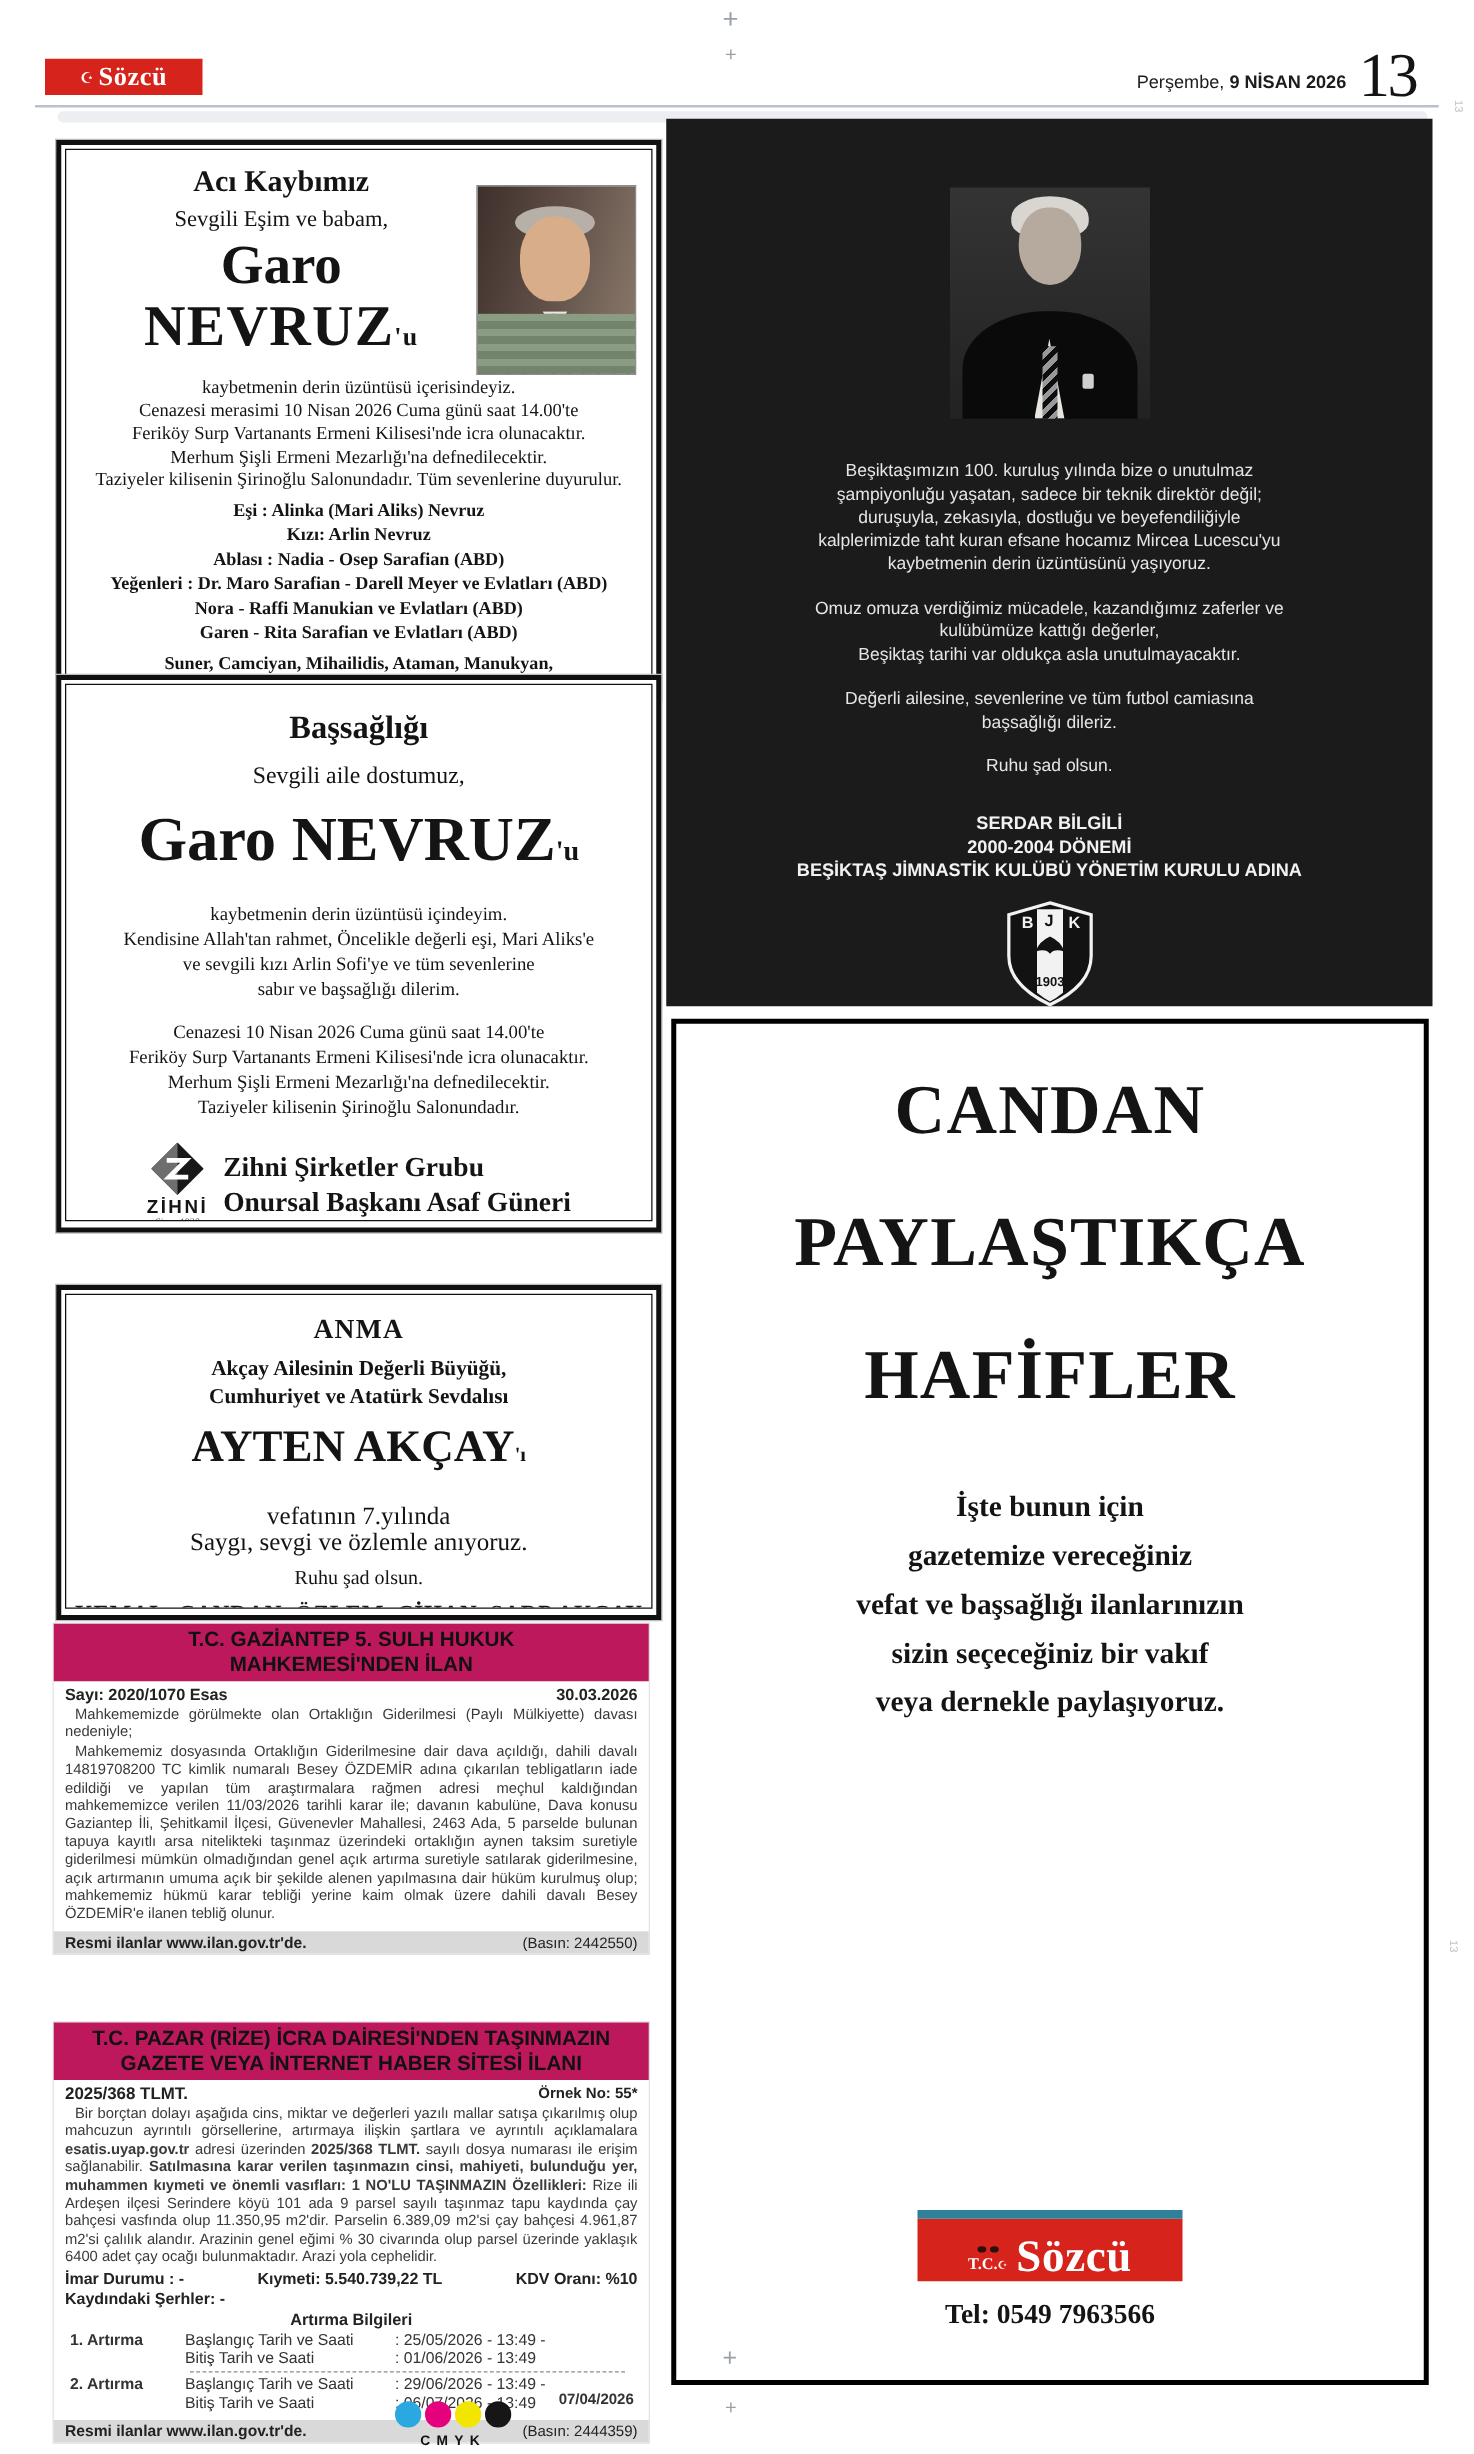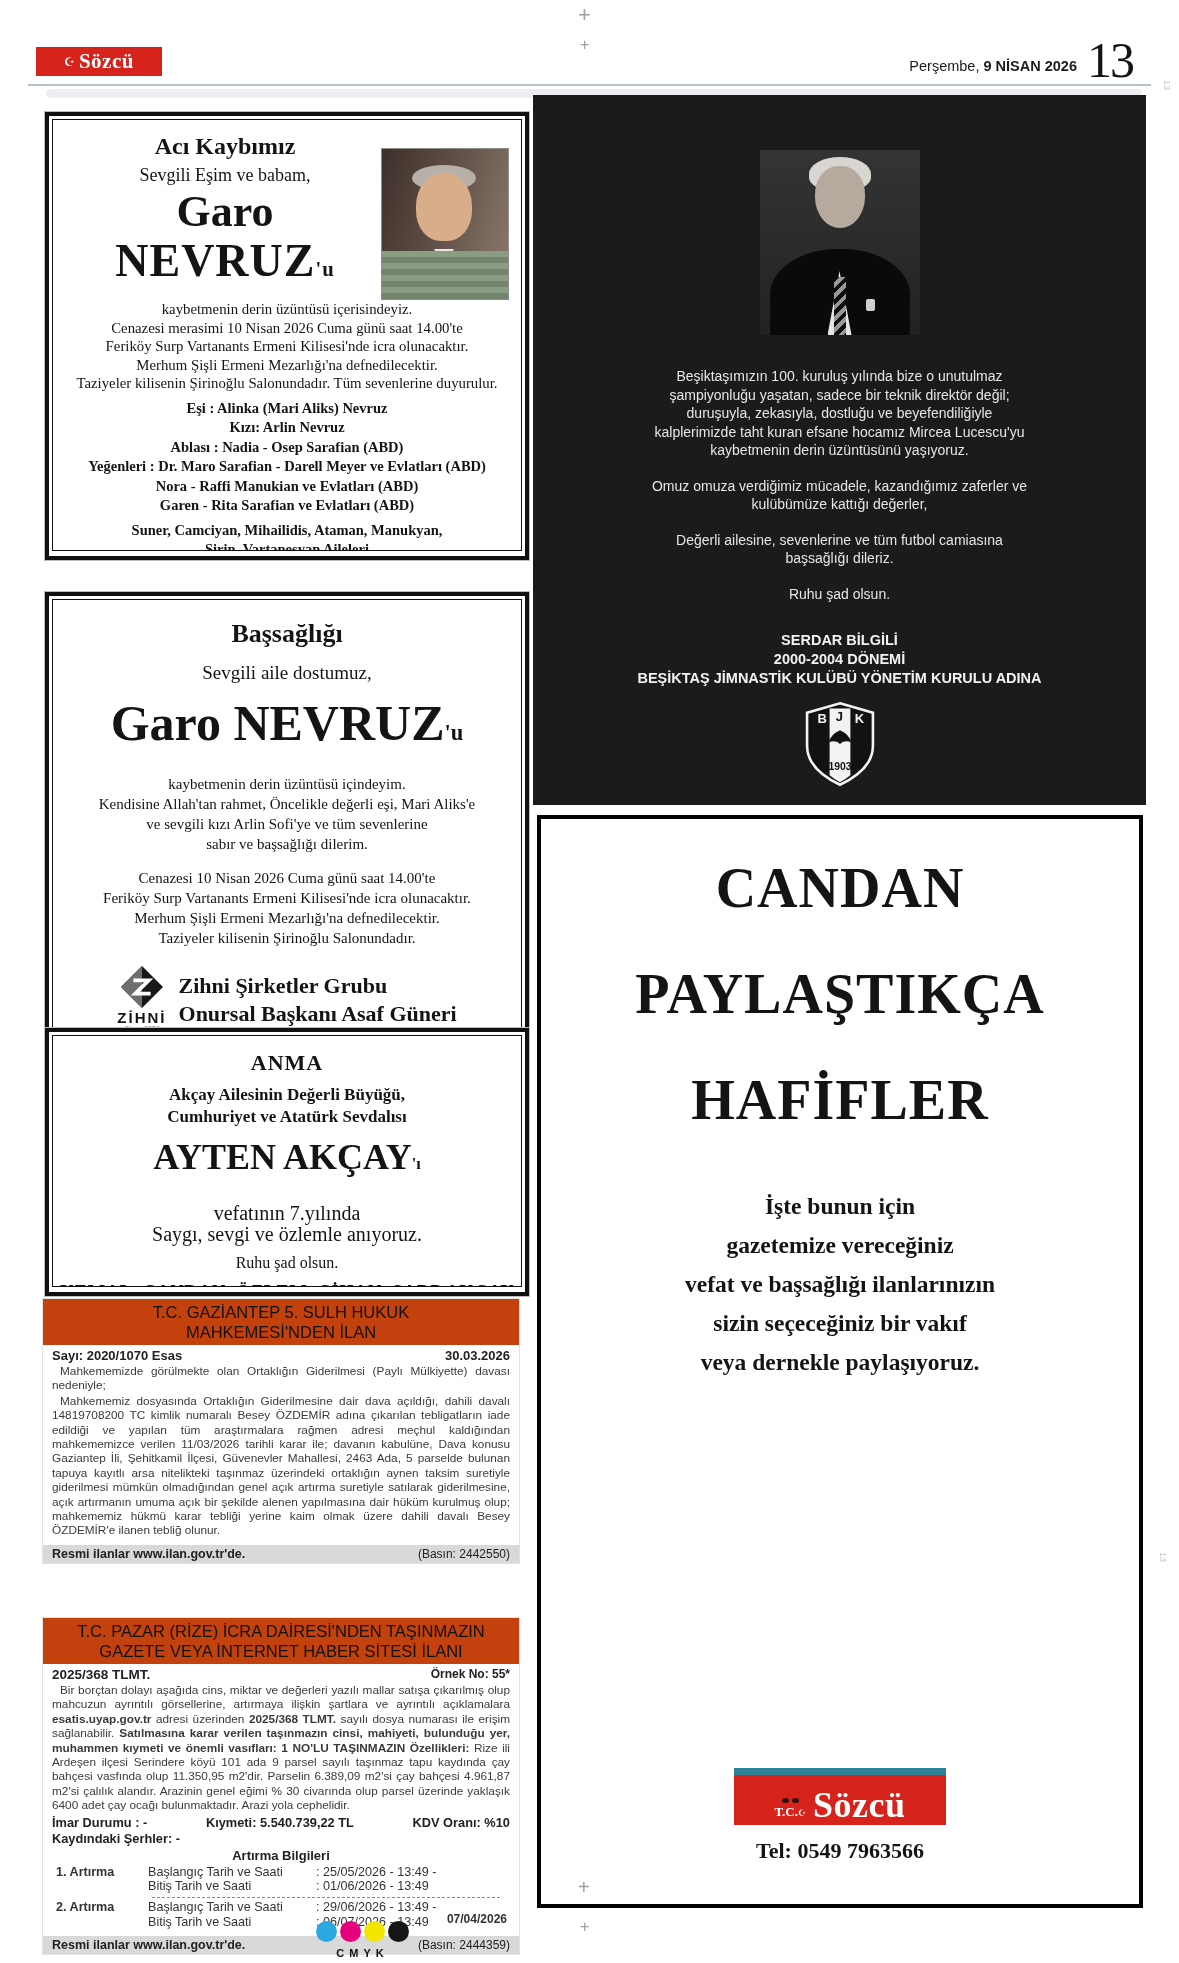--- a/index.html
+++ b/index.html
@@ -34,21 +34,21 @@
   .o1-top{padding-top:12px;margin-right:124px;}
   .o-title{font-size:24px;font-weight:bold;line-height:28px;}
   .o-sub{font-size:18px;line-height:22px;margin-top:4px;}
   .o1-n1{font-size:44px;font-weight:bold;line-height:48px;margin-top:2px;}
   .o1-n2{font-size:46px;font-weight:bold;line-height:50px;letter-spacing:1px;}
   .sfx{font-size:.45em;font-weight:bold;vertical-align:baseline;}
   .o1-body{margin-top:6px;font-size:14.8px;line-height:18.5px;}
   .o1-family{margin-top:6px;font-size:14.5px;line-height:19.5px;font-weight:bold;}
   .o1-families{margin-top:5px;font-size:14.5px;line-height:19px;font-weight:bold;}
   
-  .o2{left:45px;top:592px;width:476px;height:438px;}
+  .o2{left:45px;top:540px;width:476px;height:438px;}
   .o2 .o-title{margin-top:20px;font-size:26px;}
   .o2 .o-sub{margin-top:14px;font-size:19px;}
   .o2-name{margin-top:12px;font-size:50px;font-weight:bold;line-height:54px;}
   .o2-body{margin-top:14px;font-size:15px;line-height:20px;}
   .zihni-row{margin-top:18px;display:flex;align-items:center;justify-content:center;gap:12px;}
   .zihni-logo{display:flex;flex-direction:column;align-items:center;line-height:1;}
   .zihni-word{font-family:"Liberation Sans",sans-serif;font-weight:bold;font-size:15px;letter-spacing:2px;margin-top:2px;}
   .zihni-since{font-style:italic;font-size:8px;color:#555;margin-top:1px;}
   .zihni-sig{text-align:left;font-weight:bold;font-size:22px;line-height:28px;}
   
@@ -57,21 +57,21 @@
   .an-sub{margin-top:8px;font-size:17px;font-weight:bold;line-height:22px;}
   .an-name{margin-top:8px;font-size:36px;font-weight:bold;line-height:42px;}
   .an-body{margin-top:18px;font-size:20px;line-height:21px;text-align:center;}
   .an-ruhu{margin-top:8px;font-size:16px;line-height:19px;}
   .an-family{margin-top:10px;font-size:18.5px;font-weight:bold;letter-spacing:.5px;}
   
   .cbox{position:absolute;left:42px;width:478px;background:#fff;border:1px solid #e2e2e2;
         font-family:"Liberation Sans",sans-serif;display:flex;flex-direction:column;box-sizing:border-box;}
   .c1{top:1298px;height:266px;}
   .c2{top:1617px;height:338px;}
-  .c-band{background:#c2410c;color:#111;font-weight:normal;font-size:16.5px;line-height:20px;
+  .c-band{background:#be185d;color:#111;font-weight:bold;font-size:16.5px;line-height:20px;
           text-align:center;padding:3px 16px;}
   .c-content{padding:3px 9px 0 9px;color:#3a3a3a;}
   .c-meta{display:flex;justify-content:space-between;font-weight:bold;font-size:13px;color:#222;}
   .c-p{font-size:11.8px;line-height:14.4px;text-align:justify;text-indent:8px;margin-top:1px;}
   .c-footer{margin-top:auto;background:#d9d9d9;display:flex;justify-content:space-between;
             align-items:center;padding:2px 9px;font-size:12px;color:#222;}
   .c-footer .fl{font-weight:bold;font-size:12.5px;}
   .c2-meta{display:flex;justify-content:space-between;font-size:13.5px;font-weight:bold;color:#222;}
   .c2-ornek{font-size:12px;}
   .c-imar{display:flex;justify-content:space-between;font-weight:bold;font-size:12.8px;margin-top:2px;color:#222;}
@@ -230,20 +230,21 @@
     <div class="bjk-p first">
       <div>Beşiktaşımızın 100. kuruluş yılında bize o unutulmaz</div>
       <div>şampiyonluğu yaşatan, sadece bir teknik direktör değil;</div>
       <div>duruşuyla, zekasıyla, dostluğu ve beyefendiliğiyle</div>
       <div>kalplerimizde taht kuran efsane hocamız Mircea Lucescu'yu</div>
       <div>kaybetmenin derin üzüntüsünü yaşıyoruz.</div>
     </div>
     <div class="bjk-p">
       <div>Omuz omuza verdiğimiz mücadele, kazandığımız zaferler ve</div>
       <div>kulübümüze kattığı değerler,</div>
+      <div>Beşiktaş tarihi var oldukça asla unutulmayacaktır.</div>
     </div>
     <div class="bjk-p">
       <div>Değerli ailesine, sevenlerine ve tüm futbol camiasına</div>
       <div>başsağlığı dileriz.</div>
     </div>
     <div class="bjk-p">Ruhu şad olsun.</div>
     <div class="bjk-sig">
       <div>SERDAR BİLGİLİ</div>
       <div>2000-2004 DÖNEMİ</div>
       <div>BEŞİKTAŞ JİMNASTİK KULÜBÜ YÖNETİM KURULU ADINA</div>

